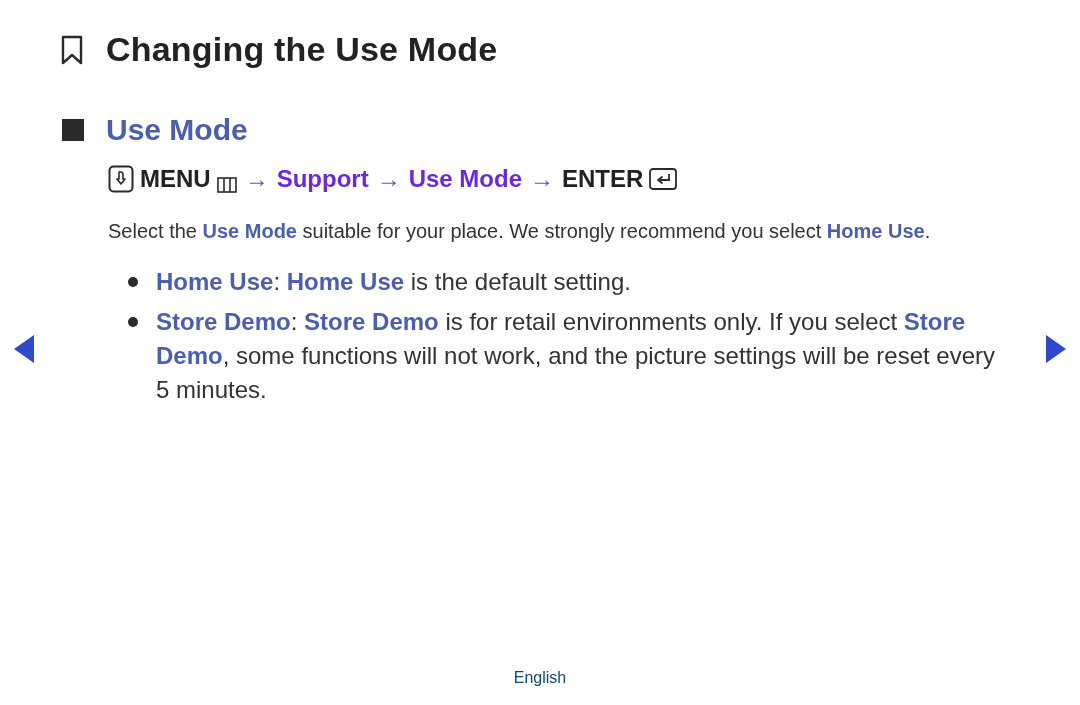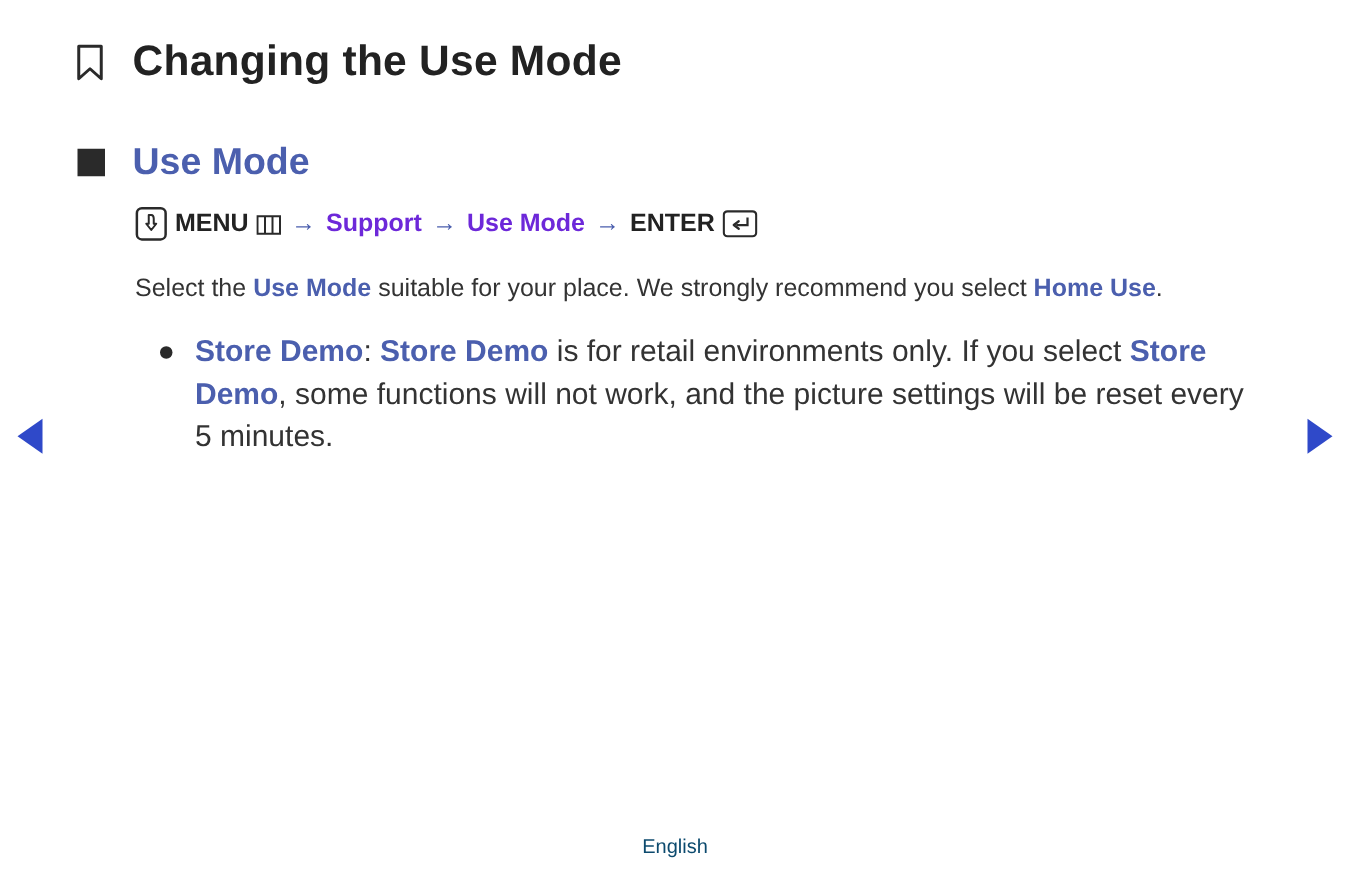--- a/index.html
+++ b/index.html
@@ -55,21 +55,21 @@
     font-size: 30px;
     font-weight: bold;
     color: #4b5fae;
   }
   .breadcrumb {
     display: flex;
     align-items: center;
     gap: 6px;
     margin-top: 18px;
     margin-left: 48px;
-    font-size: 20px;
+    font-size: 24px;
     font-weight: bold;
   }
   .breadcrumb .link { color: #6d28d9; }
   .breadcrumb .plain { color: #222; }
   .breadcrumb .arrow { color: #4b5fae; padding: 0 2px; }
   .hand-icon {
     width: 26px; height: 28px; display:inline-block;
   }
   .menu-bars {
     width: 20px; height: 16px; display:inline-block; vertical-align: -1px;
@@ -187,20 +187,26 @@
   </div>
 
   <div class="bodytext">
     <span>Select the </span><span class="kw">Use Mode</span><span> suitable for your place. We strongly recommend you select </span><span class="kw">Home Use</span><span>.</span>
   </div>
 
   <div class="bullet-list">
     <div class="bullet-item">
       <span class="bullet-dot"></span>
       <div>
+        <span class="kw">Home Use</span><span>: </span><span class="kw">Home Use</span><span> is the default setting.</span>
+      </div>
+    </div>
+    <div class="bullet-item">
+      <span class="bullet-dot"></span>
+      <div>
         <span class="kw">Store Demo</span><span>: </span><span class="kw">Store Demo</span><span> is for retail environments only. If you select </span><span class="kw">Store Demo</span><span>, some functions will not work, and the picture settings will be reset every 5 minutes.</span>
       </div>
     </div>
   </div>
 
   <div class="nav-left"></div>
   <div class="nav-right"></div>
 
   <div class="footer">English</div>
 </div>

